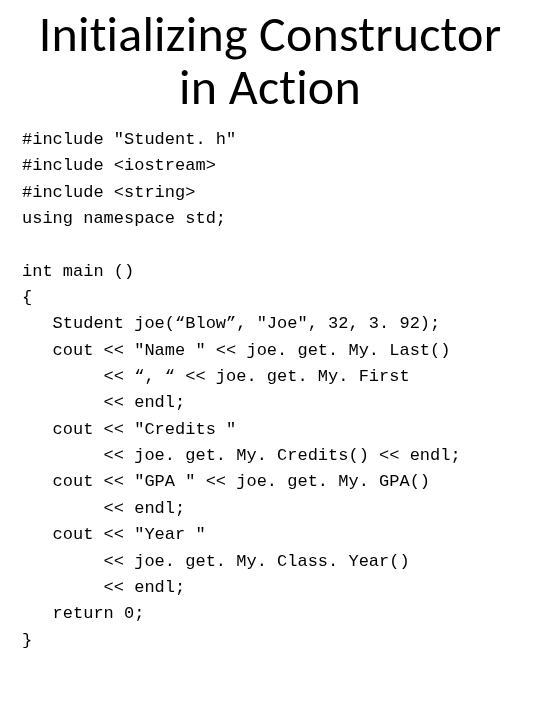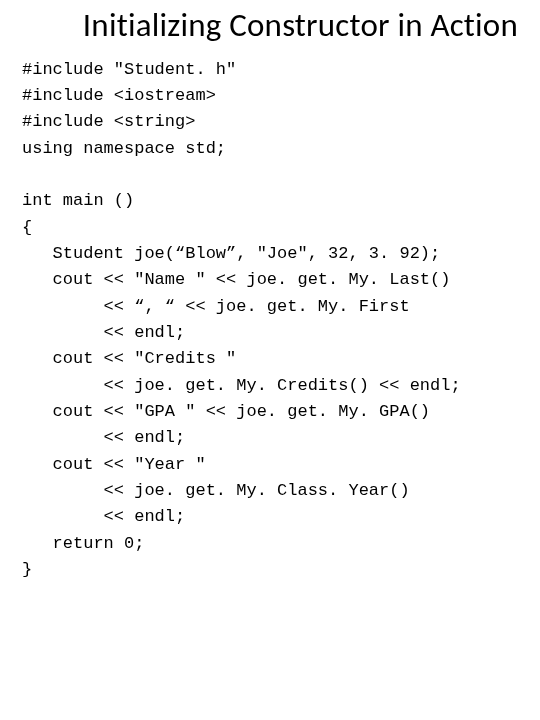--- a/index.html
+++ b/index.html
@@ -12,23 +12,23 @@
   }
   .slide {
     box-sizing: border-box;
     width: 540px;
     height: 720px;
     padding: 8px 22px 0 22px;
     font-family: Calibri, "Segoe UI", Arial, sans-serif;
     color: #000;
   }
   .title {
-    font-size: 33px;
+    font-size: 50px;
     line-height: 1.05;
-    text-align: right;
+    text-align: center;
     font-weight: 400;
     letter-spacing: 0.2px;
     margin: 0 0 14px 0;
   }
   .code {
     font-family: "Courier New", Courier, monospace;
     font-size: 17px;
     line-height: 1.55;
     white-space: pre;
     color: #000;

